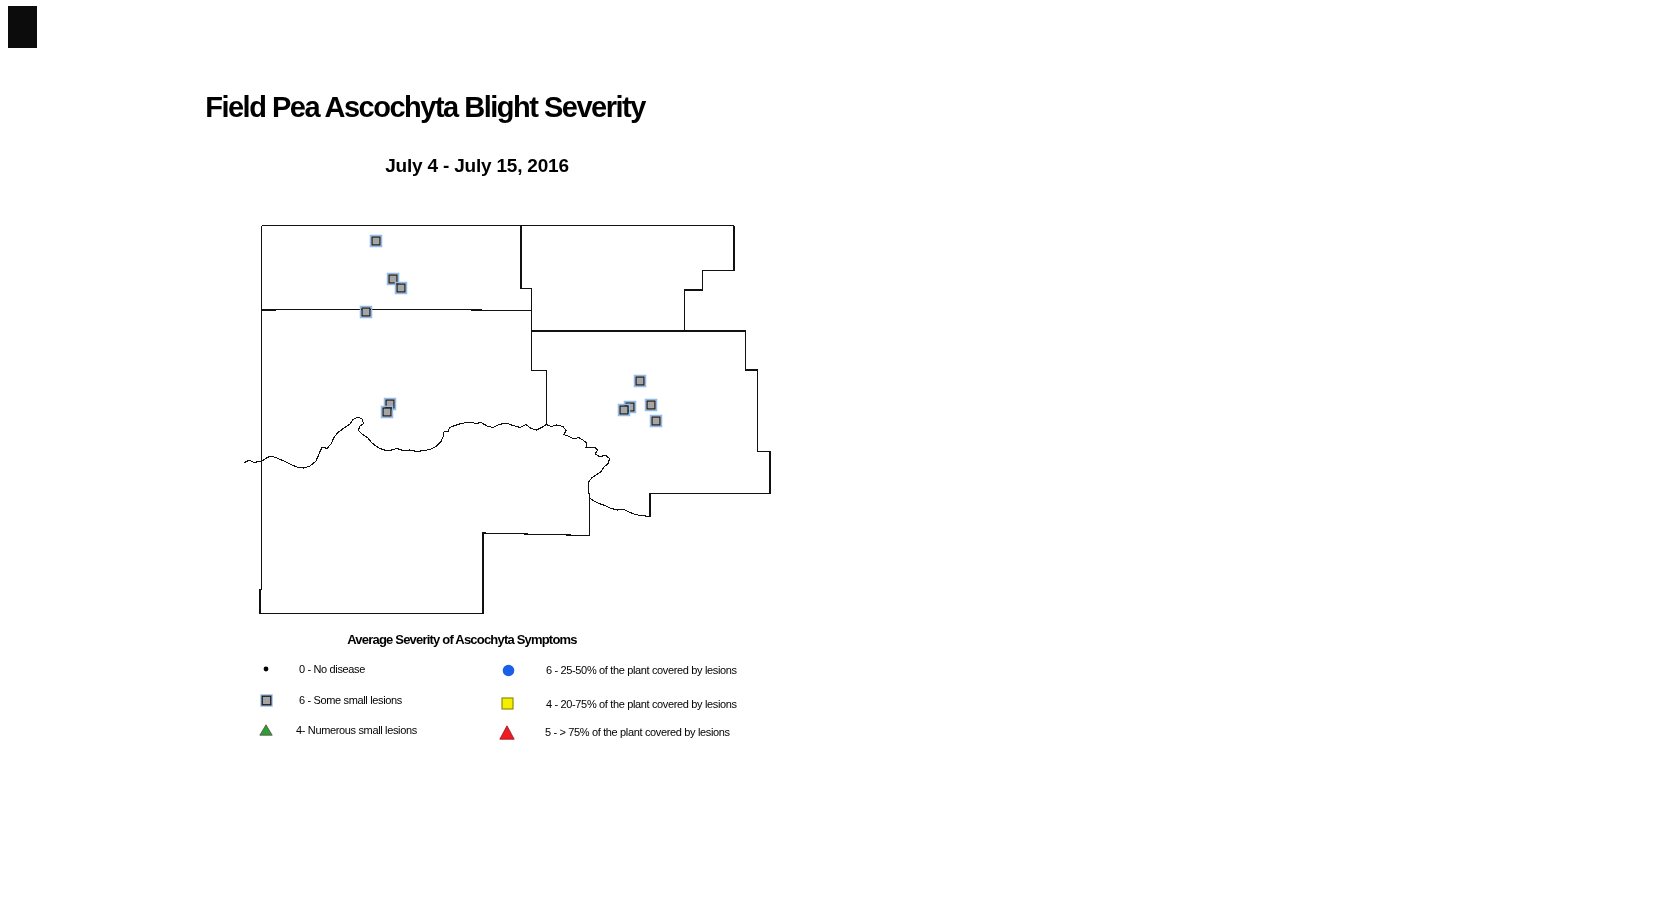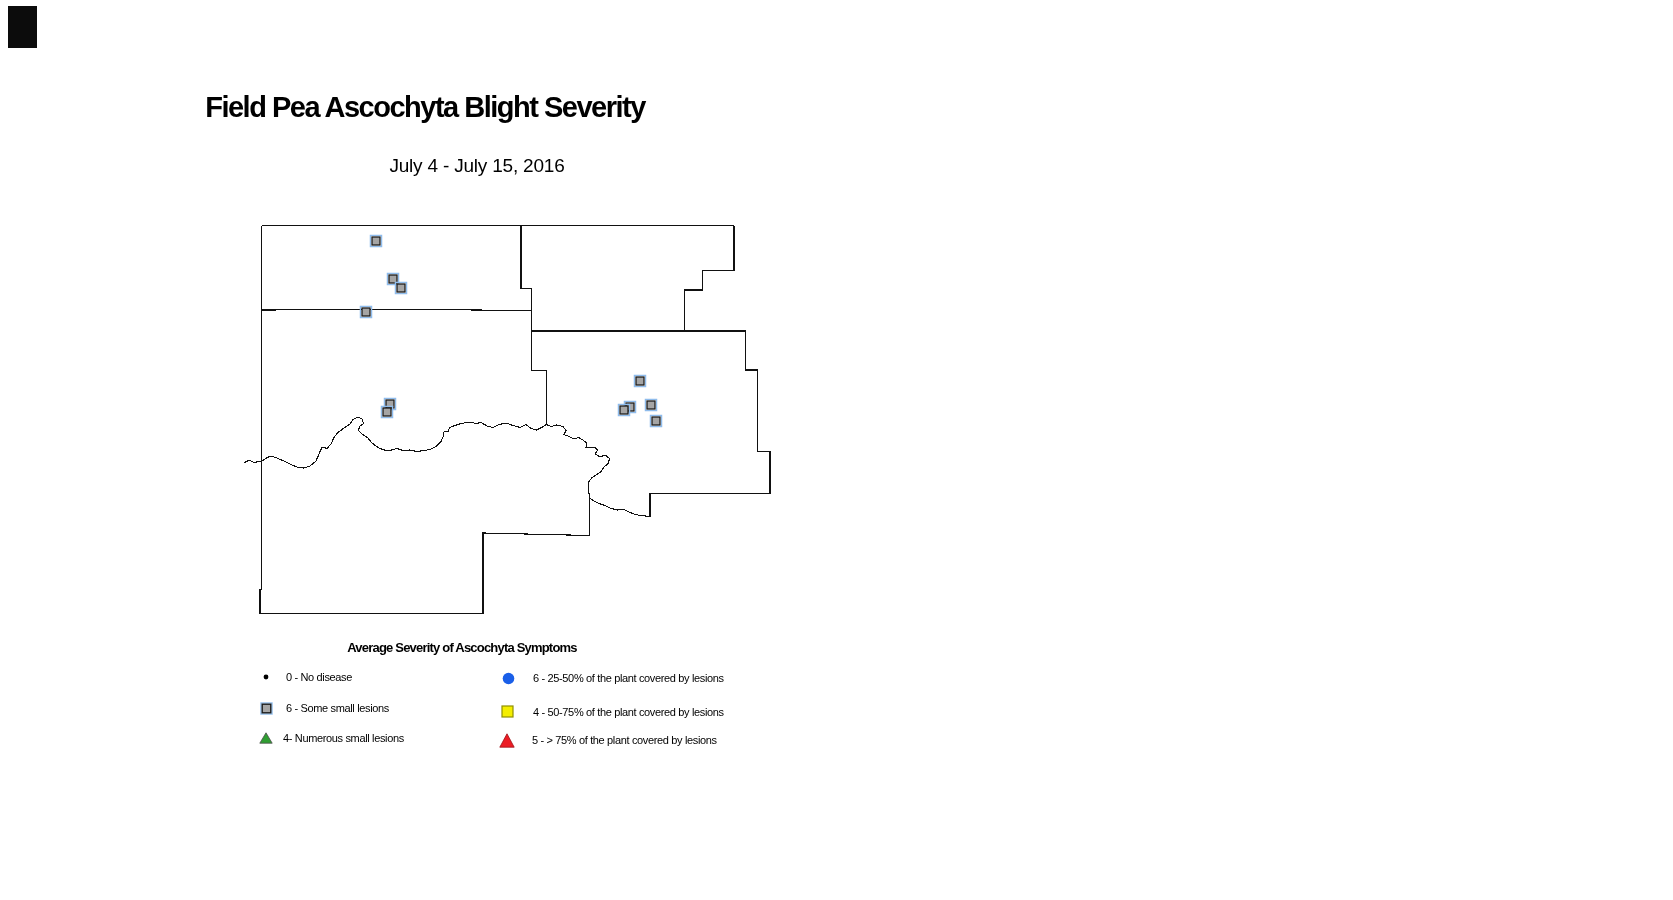--- a/index.html
+++ b/index.html
@@ -3,26 +3,26 @@
 <meta charset="utf-8">
 <style>
   html,body{margin:0;padding:0;background:#ffffff;}
   body{width:1673px;height:900px;position:relative;overflow:hidden;
        font-family:"Liberation Sans","DejaVu Sans",sans-serif;color:#000;}
   .abs{position:absolute;}
   #corner-artifact{left:8px;top:6px;width:29px;height:42px;background:#0c0c0c;}
   #map-title{left:417px;top:92px;transform:translateX(-50%);
              font-size:29px;font-weight:bold;letter-spacing:-1.5px;white-space:nowrap;line-height:1.1;margin-left:8px;}
   #map-subtitle{left:477px;top:156px;transform:translateX(-50%);
-                font-size:19px;font-weight:normal;letter-spacing:-0.2px;white-space:nowrap;line-height:1.1;}
+                font-size:19px;font-weight:bold;letter-spacing:-0.2px;white-space:nowrap;line-height:1.1;}
   #map-svg{left:0;top:0;}
-  #legend{left:0;top:8px;width:1673px;height:760px;pointer-events:none;}
+  #legend{left:0;top:0;width:1673px;height:760px;pointer-events:none;}
   #legend-title{left:462px;top:632px;transform:translateX(-50%);
                 font-size:13px;font-weight:bold;letter-spacing:-0.8px;white-space:nowrap;}
-  .leg-label{font-size:11px;letter-spacing:-0.35px;line-height:14px;white-space:nowrap;}
+  .leg-label{font-size:11px;letter-spacing:-0.35px;line-height:14px;white-space:nowrap;margin-left:13px;}
   #sym0{left:262px;top:665px}   #lab0{left:286px;top:662px}
   #sym1{left:260px;top:694px}   #lab1{left:286px;top:693px}
   #sym2{left:259px;top:724px}   #lab2{left:283px;top:723px}
   #sym3{left:502px;top:664px}   #lab3{left:533px;top:663px}
   #sym4{left:501px;top:697px}   #lab4{left:533px;top:697px}
   #sym5{left:499px;top:725px}   #lab5{left:532px;top:725px}
 </style>
 </head>
 <body>
 
@@ -105,19 +105,19 @@
   <span class="abs leg-label" id="lab2">4- Numerous small lesions</span>
 
   <svg class="abs" id="sym3" width="13" height="13">
     <circle cx="6.5" cy="6.5" r="5.8" fill="#1a5fe8"></circle>
   </svg>
   <span class="abs leg-label" id="lab3">6 - 25-50% of the plant covered by lesions</span>
 
   <svg class="abs" id="sym4" width="13" height="13">
     <rect x="1" y="1" width="11" height="11" stroke-width="1.2" fill="#f4ee00" stroke="#8f8f00"></rect>
   </svg>
-  <span class="abs leg-label" id="lab4">4 - 50-75% of the plant covered by lesions</span>
+  <span class="abs leg-label" id="lab4">4 - 20-75% of the plant covered by lesions</span>
 
   <svg class="abs" id="sym5" width="16" height="15">
     <polygon points="8,0.8 15.2,14.2 0.8,14.2" stroke-width="0.8" fill="#ec1c24" stroke="#a01015"></polygon>
   </svg>
   <span class="abs leg-label" id="lab5">5 - &gt; 75% of the plant covered by lesions</span>
 </div>
 
 </body></html>

